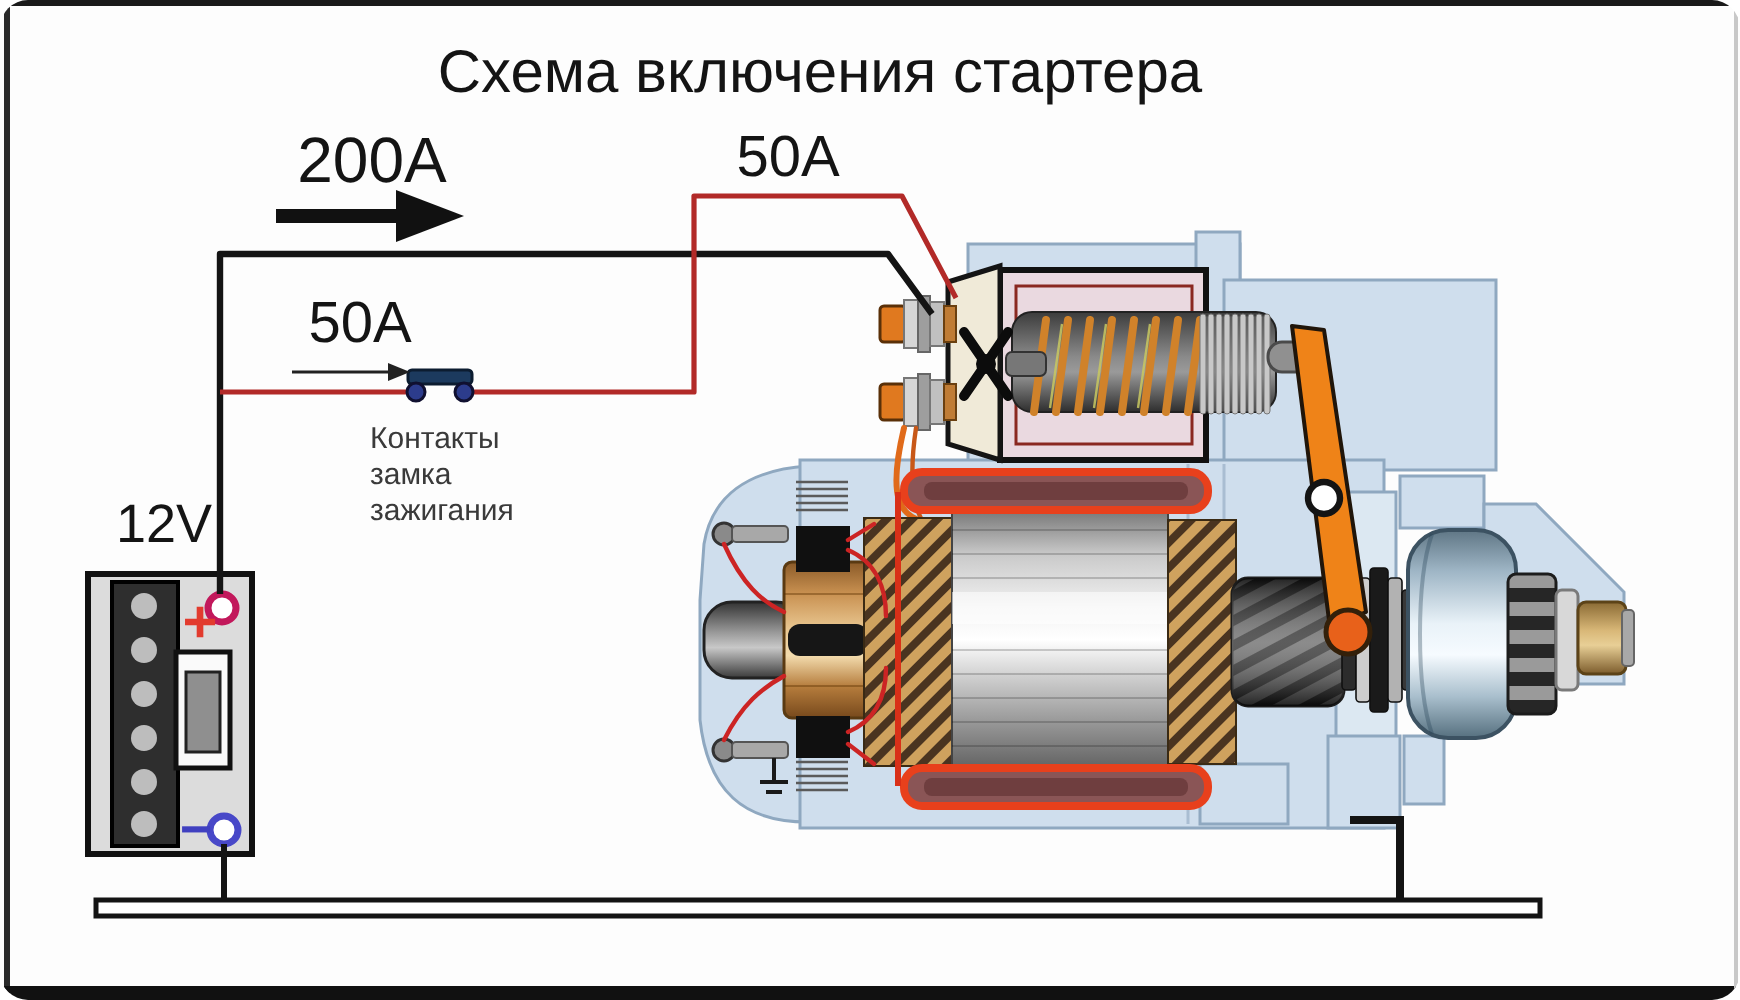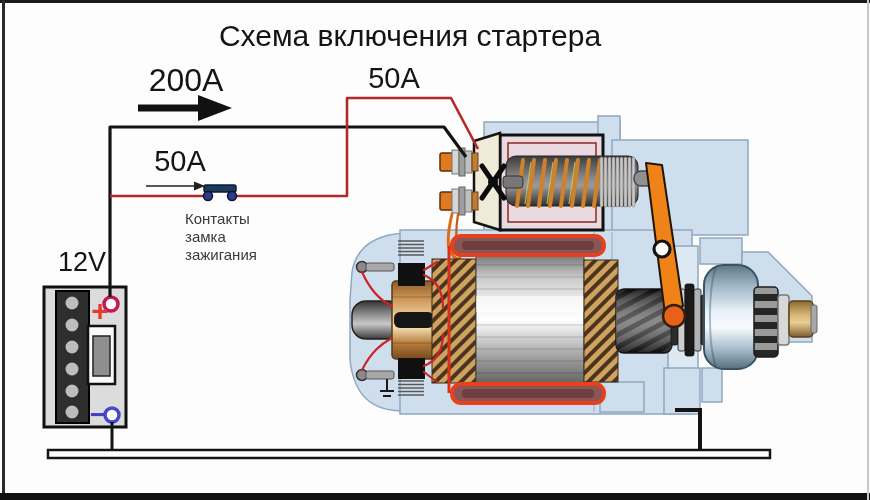--- a/index.html
+++ b/index.html
@@ -1,17 +1,17 @@
 <!DOCTYPE html>
 <html><head>
 <meta charset="utf-8">
 <style>
   html,body{margin:0;padding:0;background:#ffffff;}
   .stage{position:relative;width:870px;height:500px;background:#fdfdfd;overflow:hidden;
-         font-family:"Liberation Sans", sans-serif;}
+         font-family:"Liberation Sans", sans-serif;border-radius:14px;}
   svg{display:block}
   text{font-family:"Liberation Sans", sans-serif;}
 </style>
 </head>
 <body>
 
 <div class="stage">
 <svg width="870" height="500" viewBox="0 0 870 500">
   <defs>
     <linearGradient id="gCore" x1="0" y1="0" x2="0" y2="1">

